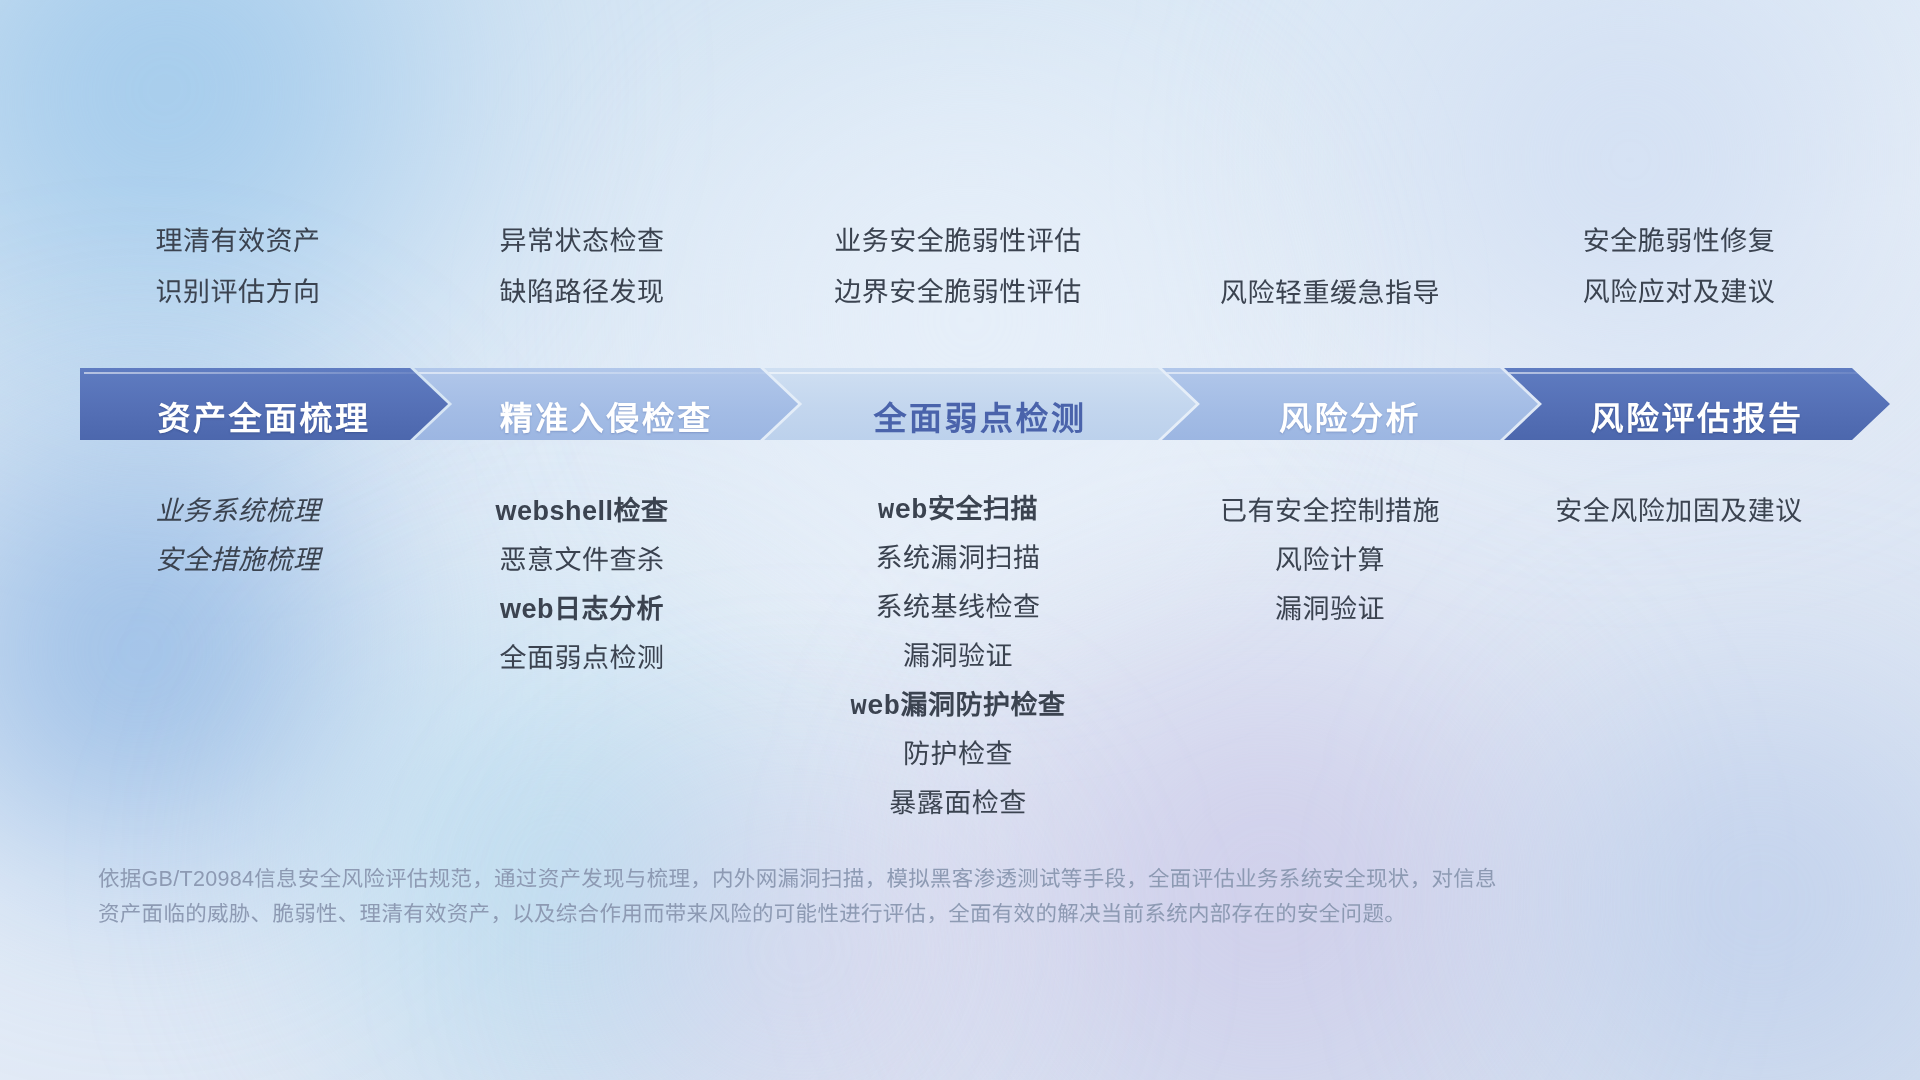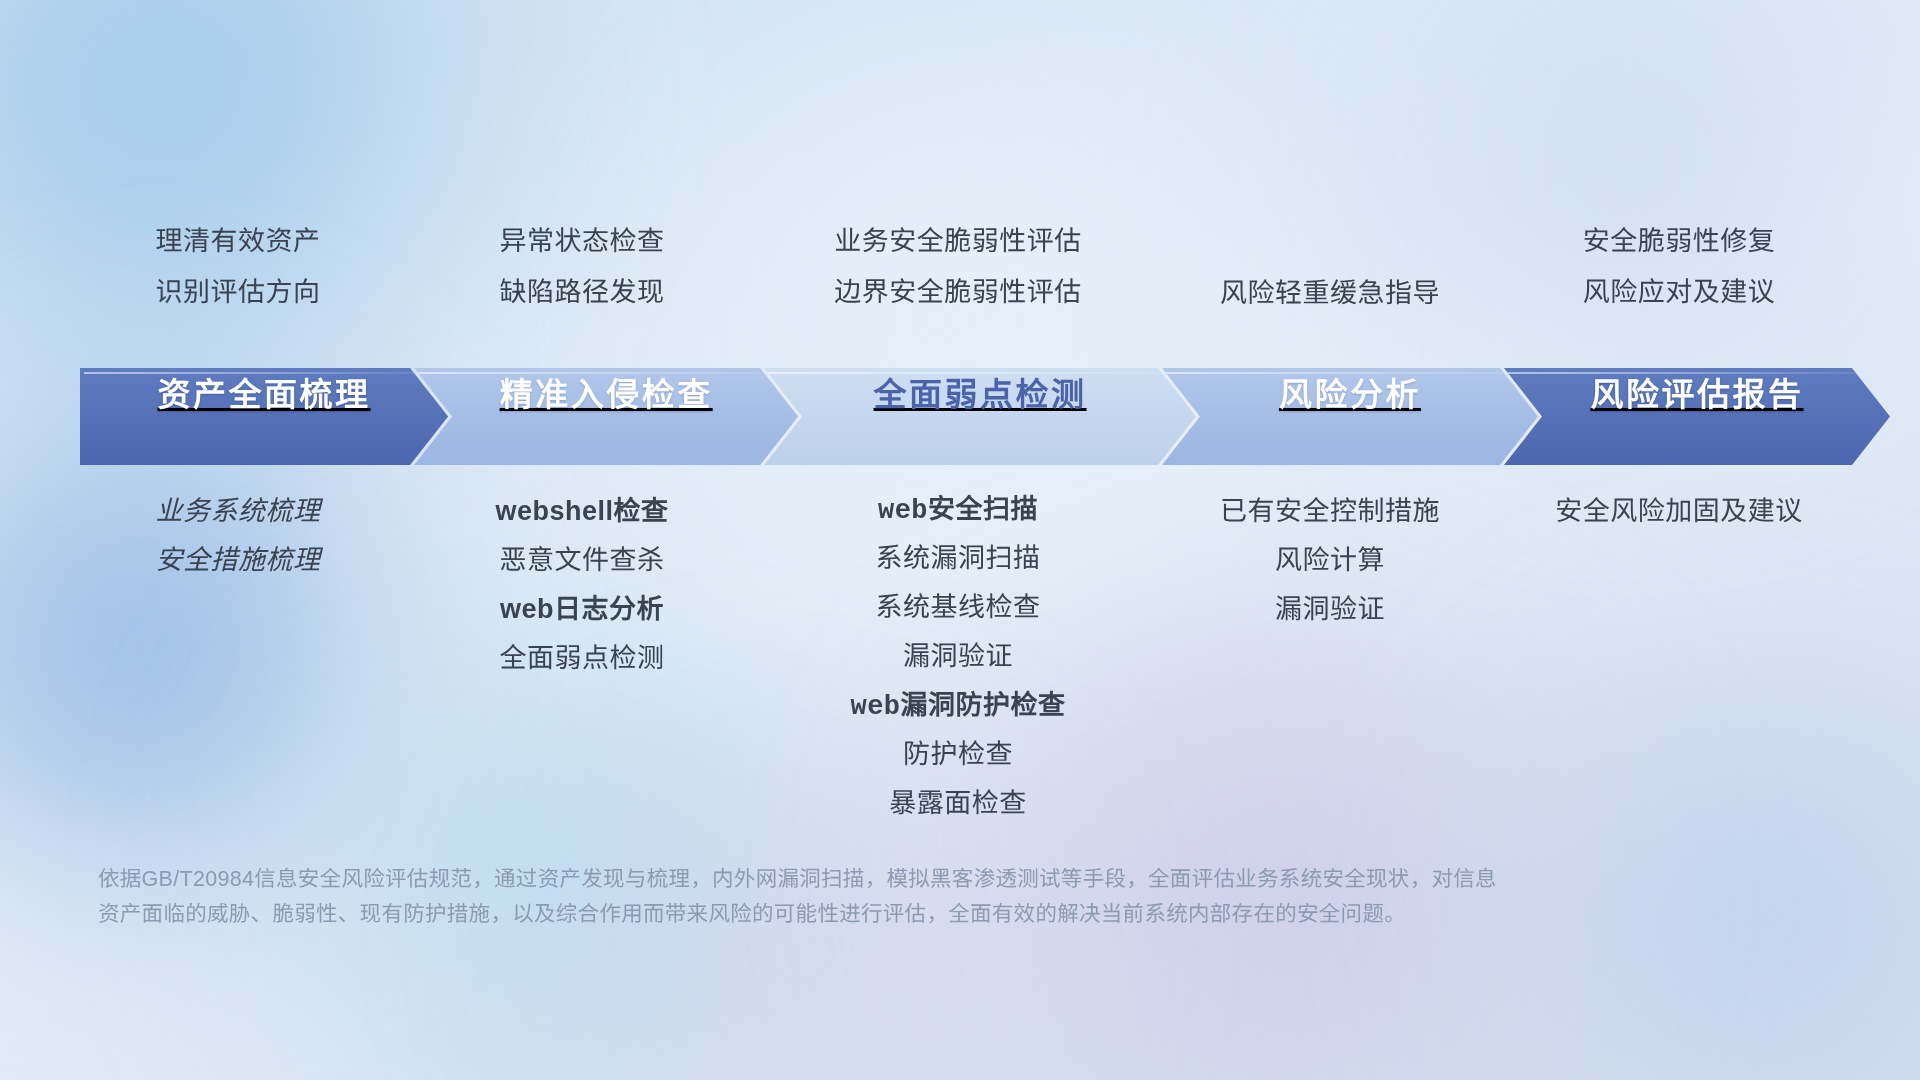--- a/index.html
+++ b/index.html
@@ -86,27 +86,26 @@
   .band {
     position: absolute;
     left: 80px;
     top: 368px;
     width: 1776px;
     height: 97px;
     display: flex;
   }
   .chev {
     position: relative;
-    height: 97px;
-    display: flex;
-    align-items: flex-start;
+    height: 72px;
+    display: flex;
+    align-items: flex-end;
     justify-content: center;
     margin-right: -34px;
     clip-path: polygon(0 0, calc(100% - 38px) 0, 100% 50%, calc(100% - 38px) 100%, 0 100%);
-    text-decoration: underline;
   }
   .chev:first-child {
     clip-path: polygon(0 0, calc(100% - 38px) 0, 100% 50%, calc(100% - 38px) 100%, 0 100%);
   }
   .chev:not(:first-child) {
     clip-path: polygon(0 0, calc(100% - 38px) 0, 100% 50%, calc(100% - 38px) 100%, 0 100%, 38px 50%);
   }
   .chev-label {
     font-size: 33px;
     font-weight: 700;
@@ -237,16 +236,16 @@
         <div class="note">风险计算</div>
         <div class="note">漏洞验证</div>
       </div>
       <div class="col" style="width: 354px;">
         <div class="note">安全风险加固及建议</div>
       </div>
     </div>
 
   <div class="footer">
     <div>依据GB/T20984信息安全风险评估规范，通过资产发现与梳理，内外网漏洞扫描，模拟黑客渗透测试等手段，全面评估业务系统安全现状，对信息</div>
-    <div>资产面临的威胁、脆弱性、现有防护措施，以及综合作用而带来风险的可能性进行评估，全面有效的解决当前系统内部存在的安全问题。</div>
+    <div>资产面临的威胁、脆弱性、理清有效资产，以及综合作用而带来风险的可能性进行评估，全面有效的解决当前系统内部存在的安全问题。</div>
   </div>
 
 </div>
 
 </body></html>

